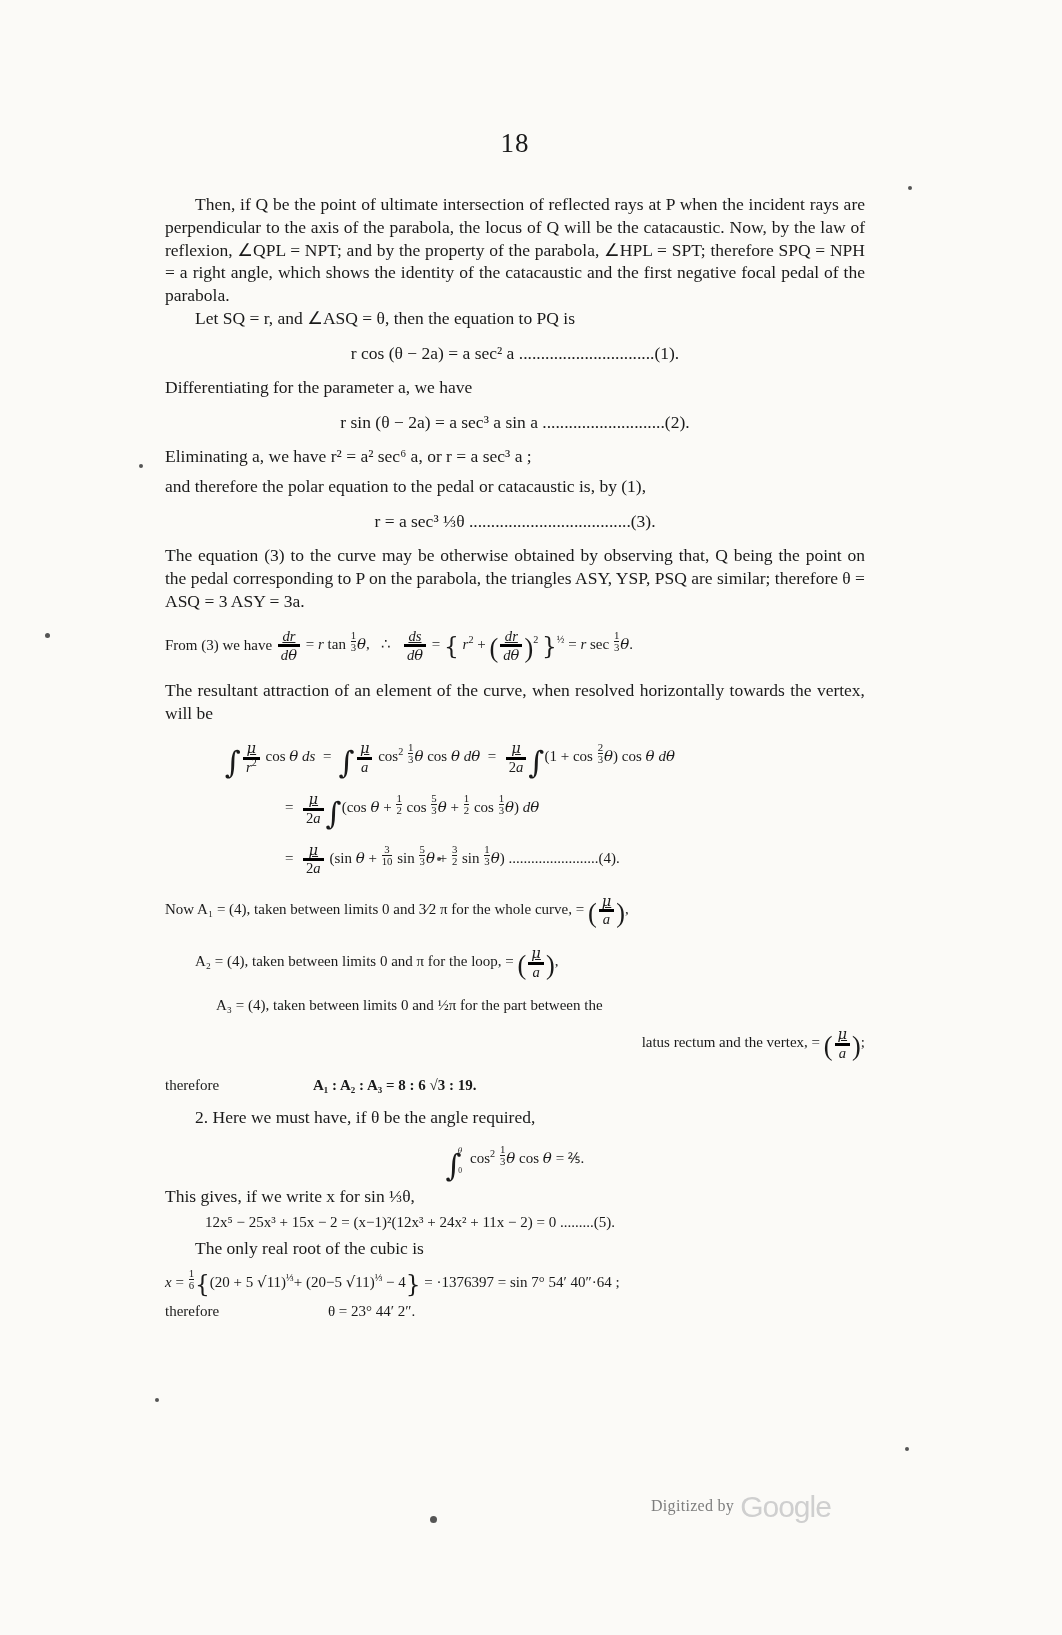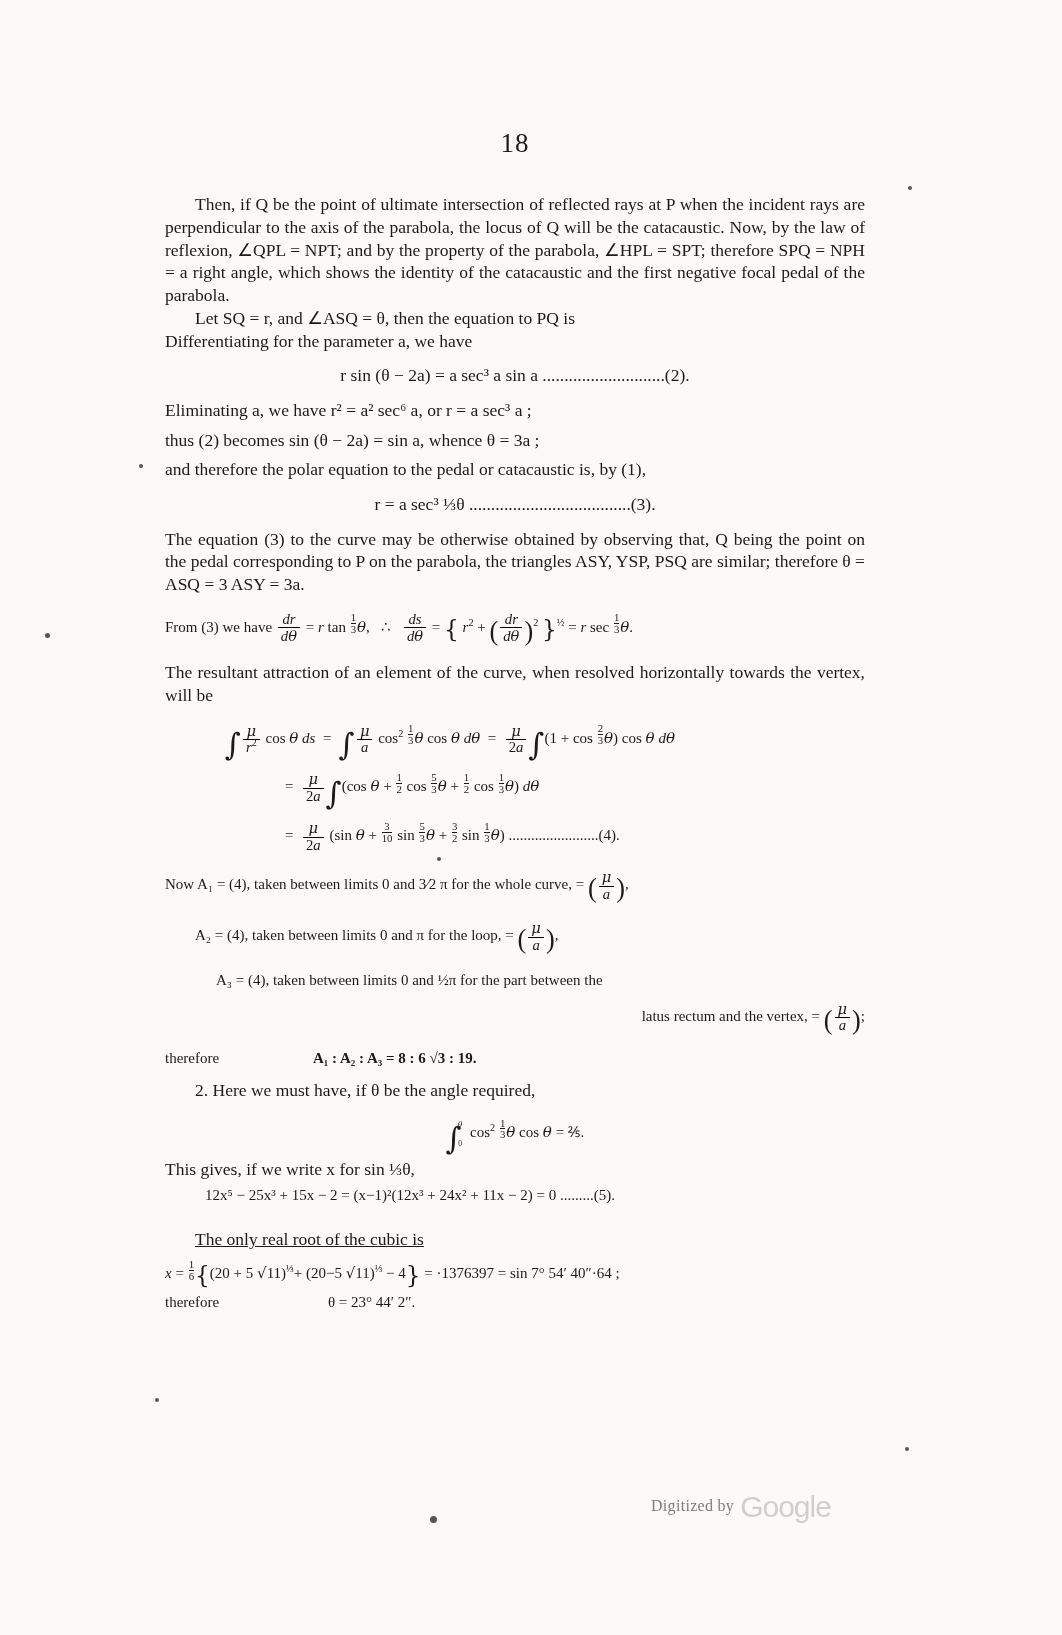--- a/index.html
+++ b/index.html
@@ -54,21 +54,21 @@
   .gk { font-family: "DejaVu Serif", serif; font-style: italic; }
   sup { font-size: 0.68em; vertical-align: super; line-height: 0; }
   .frac {
     display: inline-block;
     vertical-align: middle;
     text-align: center;
     font-size: 0.98em;
     line-height: 1.05;
     margin: 0 2px;
   }
-  .frac .num { display: block; padding: 0 3px; border-bottom: 1px solid #000000; }
+  .frac .num { display: block; padding: 0 3px; border-bottom: 3px solid #000000; text-decoration: underline; }
   .frac .den { display: block; padding: 0 3px; }
   .sfrac {
     display: inline-block;
     font-size: 0.72em;
     vertical-align: -0.15em;
     margin: 0 1px;
   }
   .sfrac .n { display:block; text-align:center; border-bottom:1px solid #1a1a1a; line-height:1.0;}
   .sfrac .d { display:block; text-align:center; line-height:1.05;}
   .intsym {
@@ -135,27 +135,27 @@
   <div class="speck dot-small-1"></div>
 
   <div class="content">
 
     <div class="page-number">18</div>
 
     <p class="indent">Then, if Q be the point of ultimate intersection of reflected rays at P when the incident rays are perpendicular to the axis of the parabola, the locus of Q will be the catacaustic. Now, by the law of reflexion, ∠QPL = NPT; and by the property of the parabola, ∠HPL = SPT; therefore SPQ = NPH = a right angle, which shows the identity of the catacaustic and the first negative focal pedal of the parabola.</p>
 
     <p class="indent">Let SQ = r, and ∠ASQ = θ, then the equation to PQ is</p>
 
+    <div class="eq">r cos (θ − 2a) = a sec² a ...............................(1).</div>
 
     <p>Differentiating for the parameter a, we have</p>
 
     <div class="eq">r sin (θ − 2a) = a sec³ a sin a ............................(2).</div>
 
     <p>Eliminating a, we have   r² = a² sec⁶ a,   or   r = a sec³ a ;</p>
-    <p class="tight">thus (2) becomes   sin (θ − 2a) = sin a,   whence   θ = 3a ;</p>
     <p class="tight">and therefore the polar equation to the pedal or catacaustic is, by (1),</p>
 
     <div class="eq">r = a sec³ ⅓θ .....................................(3).</div>
 
     <p>The equation (3) to the curve may be otherwise obtained by observing that, Q being the point on the pedal corresponding to P on the parabola, the triangles ASY, YSP, PSQ are similar; therefore θ = ASQ = 3 ASY = 3a.</p>
 
     <div class="display-block mathline">
       <span>From (3) we have</span>
       <span>
         <span class="frac"><span class="num"><i>dr</i></span><span class="den"><i>d</i><span class="gk">θ</span></span></span>
@@ -216,21 +216,21 @@
     <div class="display-block mathline" style="text-align:center;">
       <span class="intsym">∫</span><span class="intlim"><span class="up"><span class="gk">θ</span></span><span class="lo">0</span></span>
       cos<sup>2</sup> <span class="sfrac"><span class="n">1</span><span class="d">3</span></span><span class="gk">θ</span> cos <span class="gk">θ</span>
       <span>= ⅖.</span>
     </div>
 
     <p style="margin-top:14px;">This gives, if we write x for sin ⅓θ,</p>
 
     <div class="mathline" style="margin-left:40px; margin-top:6px;">12x⁵ − 25x³ + 15x − 2 = (x−1)²(12x³ + 24x² + 11x − 2) = 0 .........(5).</div>
 
-    <p class="indent" style="margin-top:24px;text-decoration:underline;">The only real root of the cubic is</p>
+    <p class="indent" style="margin-top:6px;">The only real root of the cubic is</p>
 
     <div class="mathline" style="margin-top:8px;">
       <i>x</i> = <span class="sfrac"><span class="n">1</span><span class="d">6</span></span><span class="bigbrace">{</span>(20 + 5 <span class="radical">√</span>11)<sup>⅓</sup>+ (20−5 <span class="radical">√</span>11)<sup>⅓</sup> − 4<span class="bigbrace">}</span> = ·1376397 = sin 7° 54′ 40″·64 ;
     </div>
 
     <div class="mathline" style="position:relative; margin-top:6px;">
       <span>therefore</span>
       <span style="margin-left:105px;">θ = 23° 44′ 2″.</span>
     </div>
 

